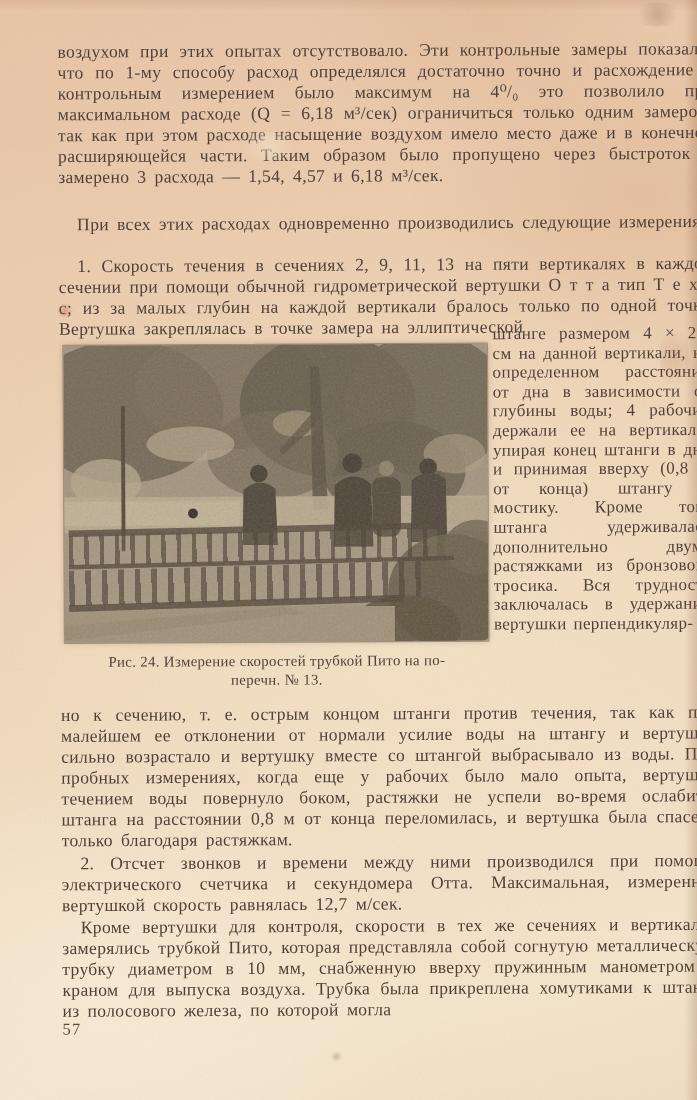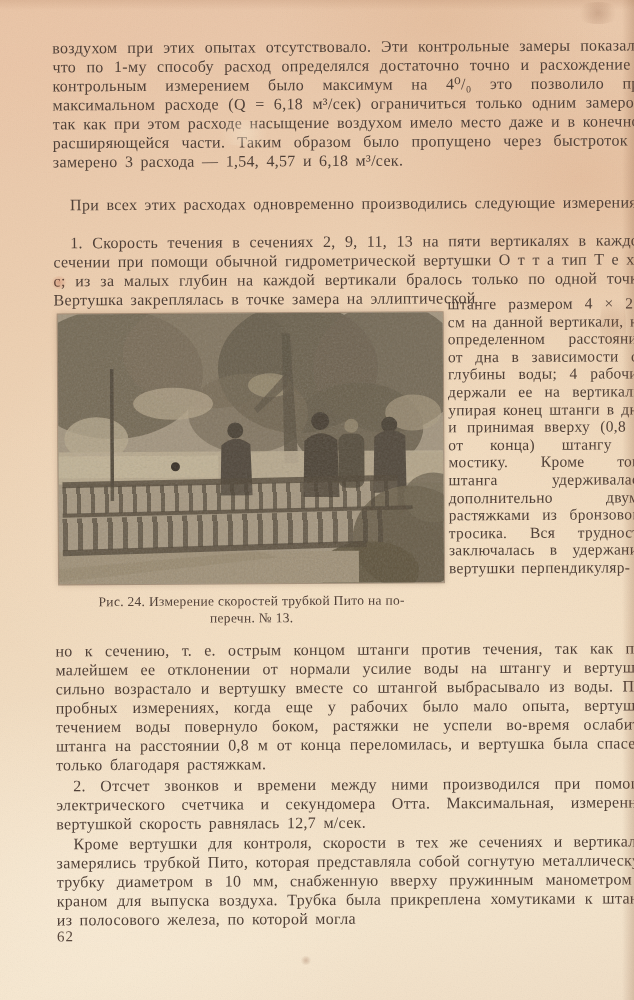--- a/index.html
+++ b/index.html
@@ -140,21 +140,21 @@
     </div>
 
     <p class="para column">штанге размером 4 × 2,5 см на данной вертикали, на определенном расстоянии от дна в зависимости от глубины воды; 4 рабочих держали ее на вертикали, упирая конец штанги в дно и принимая вверху (0,8 м от конца) штангу к мостику. Кроме того штанга удерживалась дополнительно двумя растяжками из бронзового тросика. Вся трудность заключалась в удержании вертушки перпендикуляр-</p>
 
     <p class="para p4">но к сечению, т. е. острым концом штанги против течения, так как при малейшем ее отклонении от нормали усилие воды на штангу и вертушку сильно возрастало и вертушку вместе со штангой выбрасывало из воды. При пробных измерениях, когда еще у рабочих было мало опыта, вертушку течением воды повернуло боком, растяжки не успели во-время ослабить, штанга на расстоянии 0,8 м от конца переломилась, и вертушка была спасена только благодаря растяжкам.</p>
 
     <p class="para p5 indent">2. Отсчет звонков и времени между ними производился при помощи электрического счетчика и секундомера Отта. Максимальная, измеренная вертушкой скорость равнялась 12,7 м/сек.</p>
 
     <p class="para p6 indent">Кроме вертушки для контроля, скорости в тех же сечениях и вертикалях замерялись трубкой Пито, которая представляла собой согнутую металлическую трубку диаметром в 10 мм, снабженную вверху пружинным манометром и краном для выпуска воздуха. Трубка была прикреплена хомутиками к штанге из полосового железа, по которой могла</p>
 
-    <div class="pagenum">62</div>
+    <div class="pagenum">57</div>
 
   </div>
 
   <div class="stain stain-1"></div>
   <div class="stain stain-2"></div>
   <div class="stain stain-3"></div>
   <div class="stain stain-4"></div>
   <div class="stain stain-5"></div>
 
   <svg class="paper-noise" width="634" height="1000">

